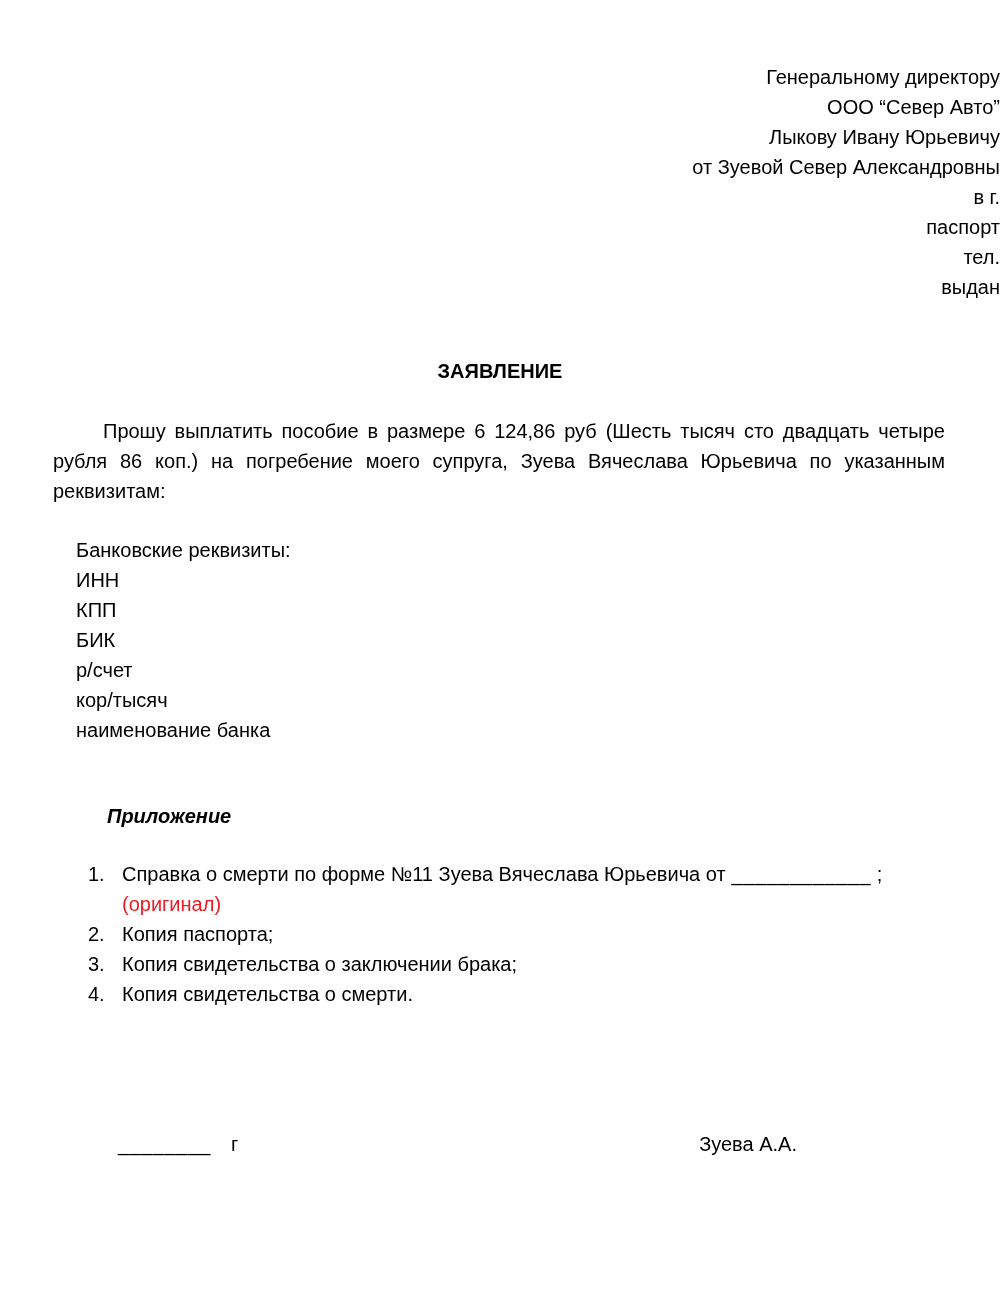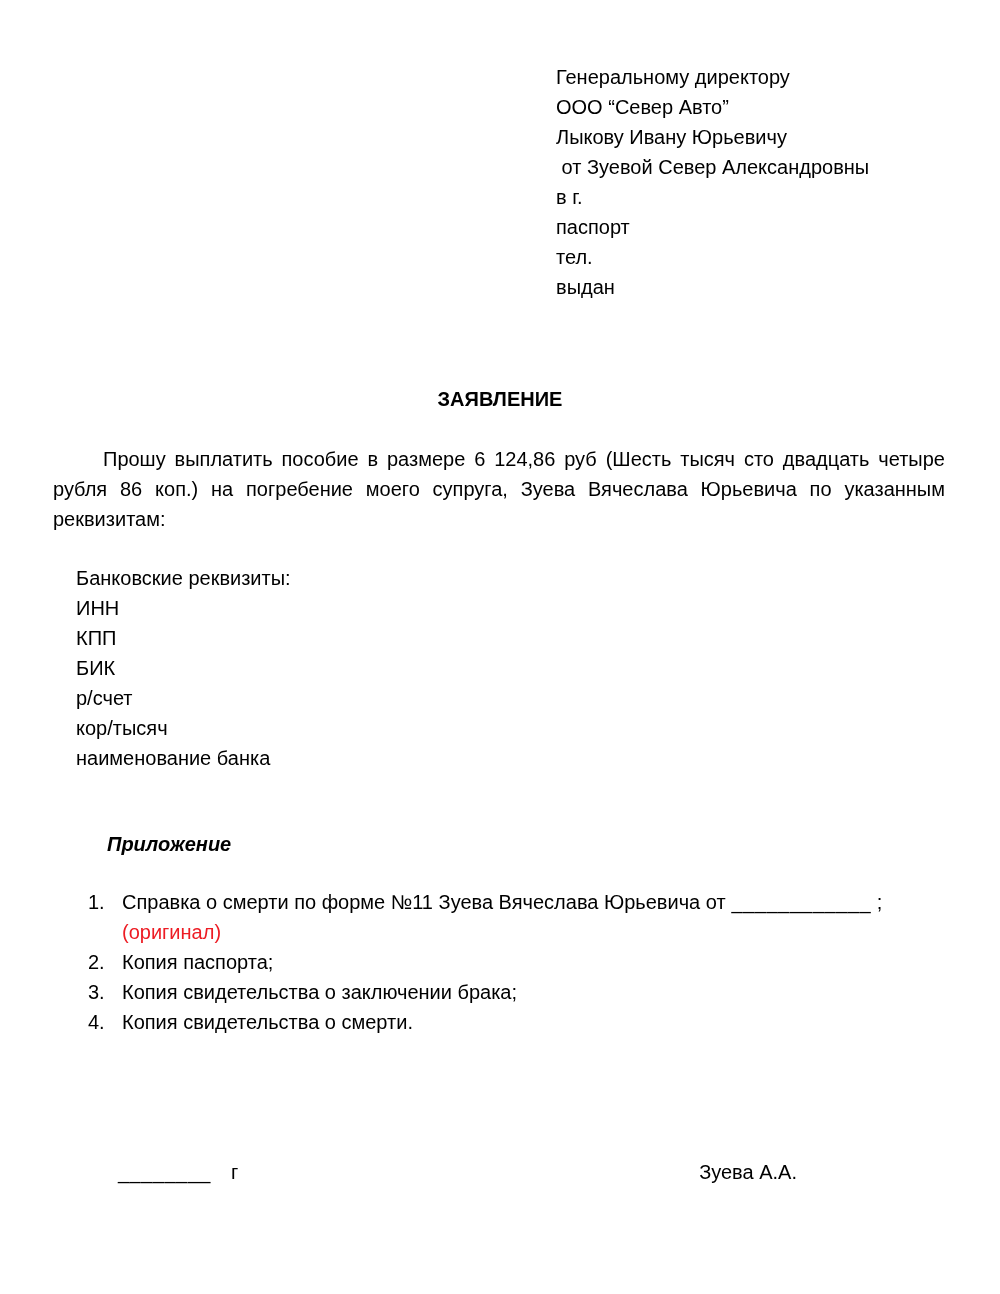--- a/index.html
+++ b/index.html
@@ -11,24 +11,24 @@
     color: #000000;
   }
   .page {
     position: relative;
     width: 1000px;
     min-height: 1294px;
     background: #ffffff;
     overflow: hidden;
   }
   .header-block { margin: 62px 0 0 556px; }
-  .header-block .hline { white-space: pre-wrap; }
+  .header-block .hline { white-space: pre-wrap; text-align: right; }
   .blank { letter-spacing: 0.5px; }
   .birth-line .blank { margin-left: 12px; margin-right: 18px; }
-  .doc-title { margin-top: 82px; text-align: center; font-weight: bold; }
+  .doc-title { margin-top: 54px; text-align: center; font-weight: bold; }
   .request-par {
     margin: 30px 55px 0 53px;
     text-align: justify;
     text-indent: 50px;
   }
   .bank-block { margin: 29px 0 0 76px; }
   .attachment-heading { margin: 56px 0 0 107px; font-weight: bold; font-style: italic; }
   .attachment-list { margin-top: 28px; }
   .attachment-item { display: flex; align-items: flex-start; }
   .item-number { width: 34px; margin-left: 88px; flex: 0 0 auto; }

